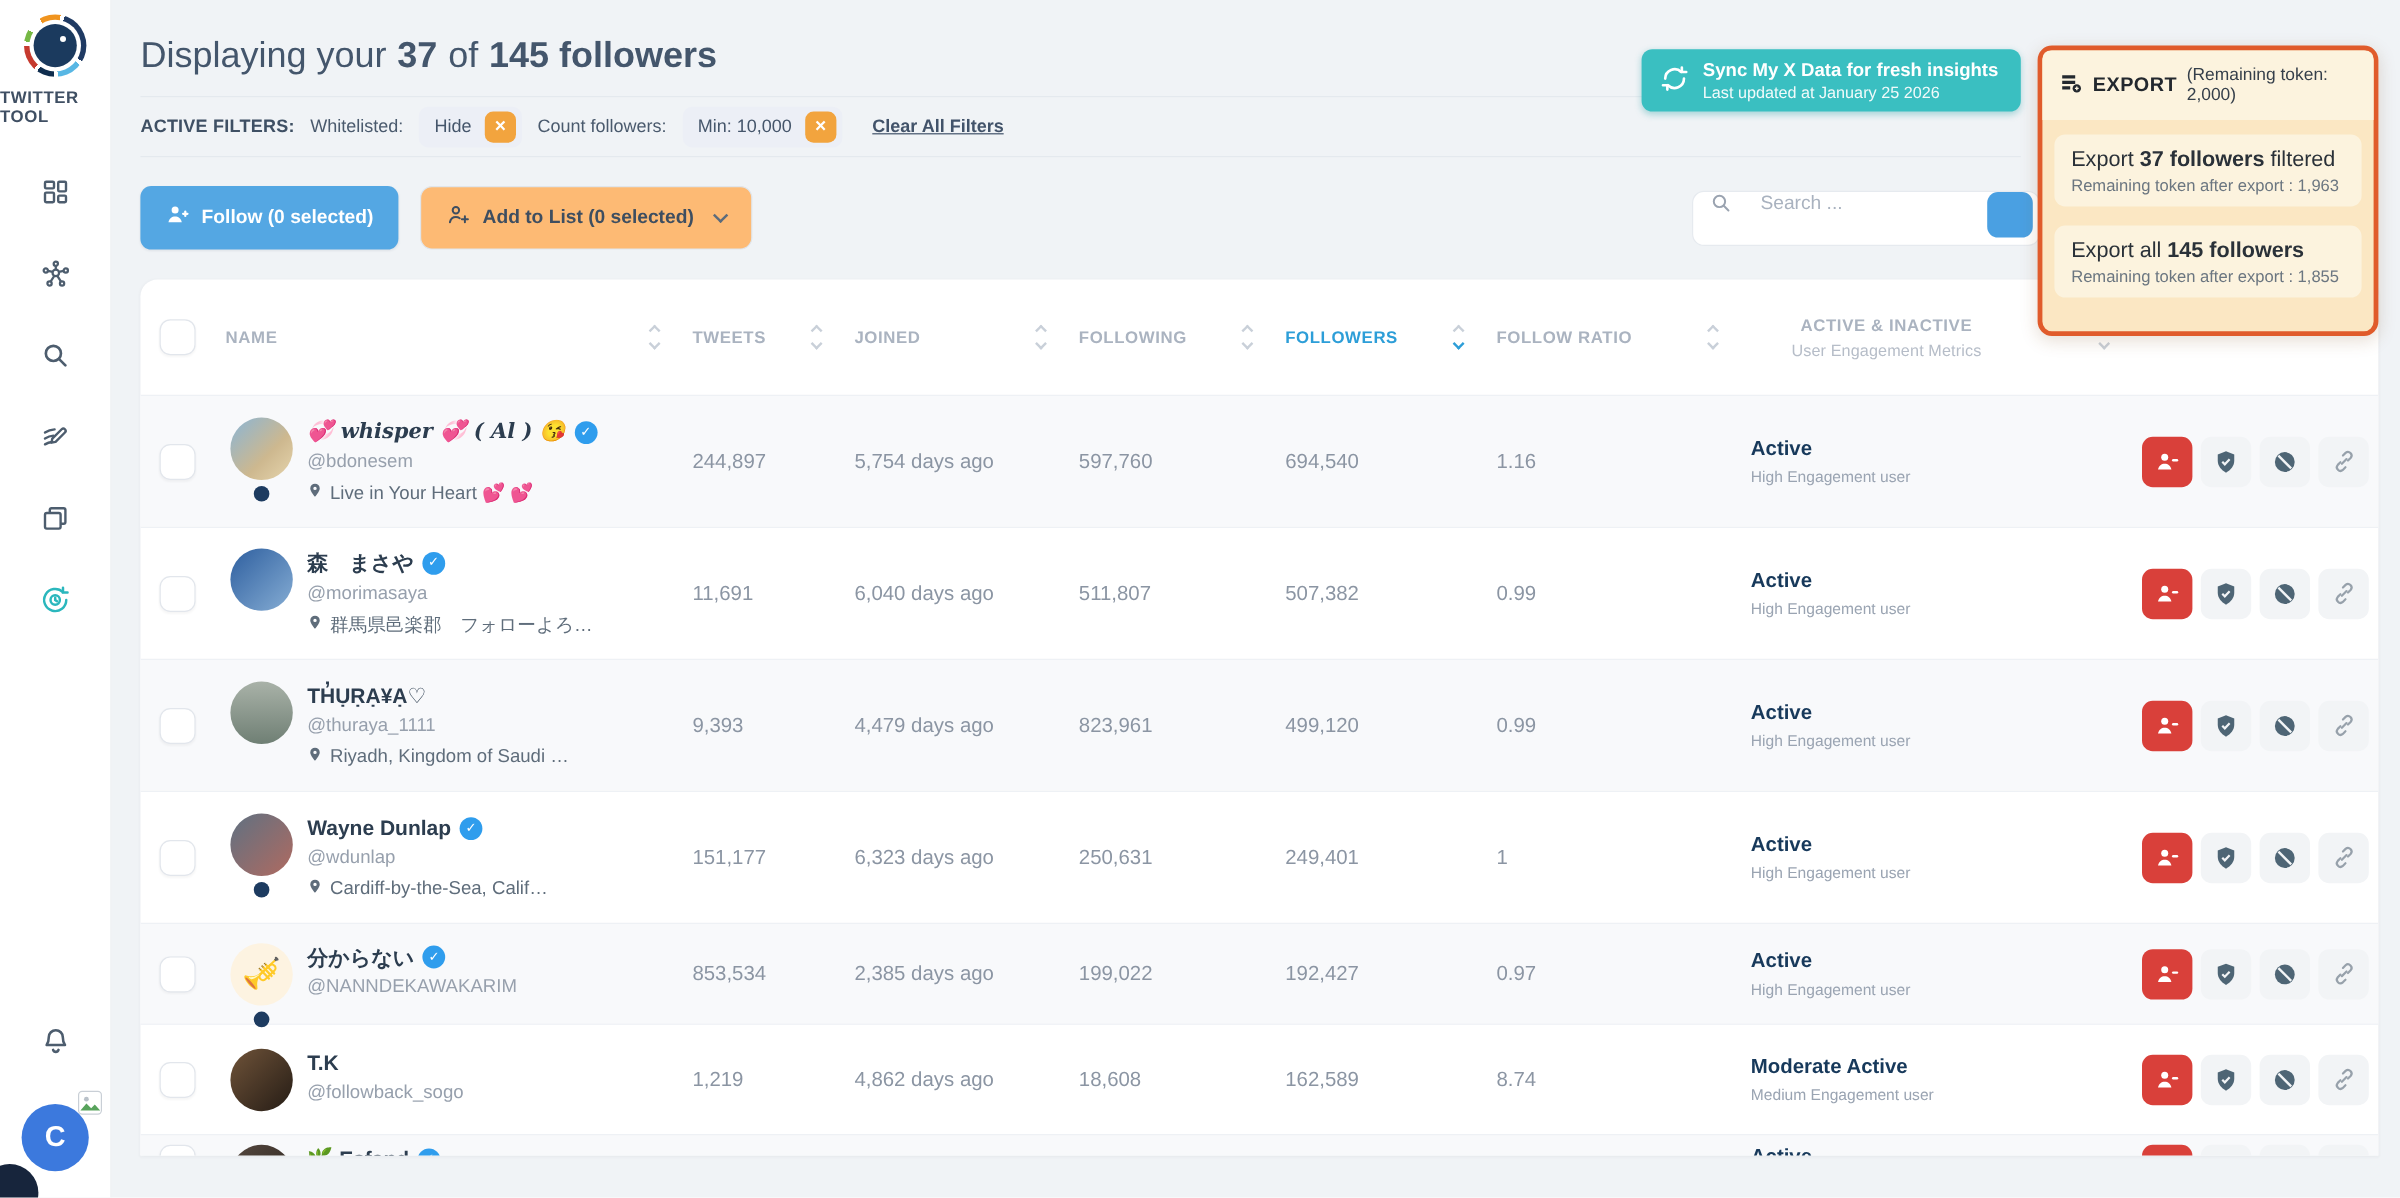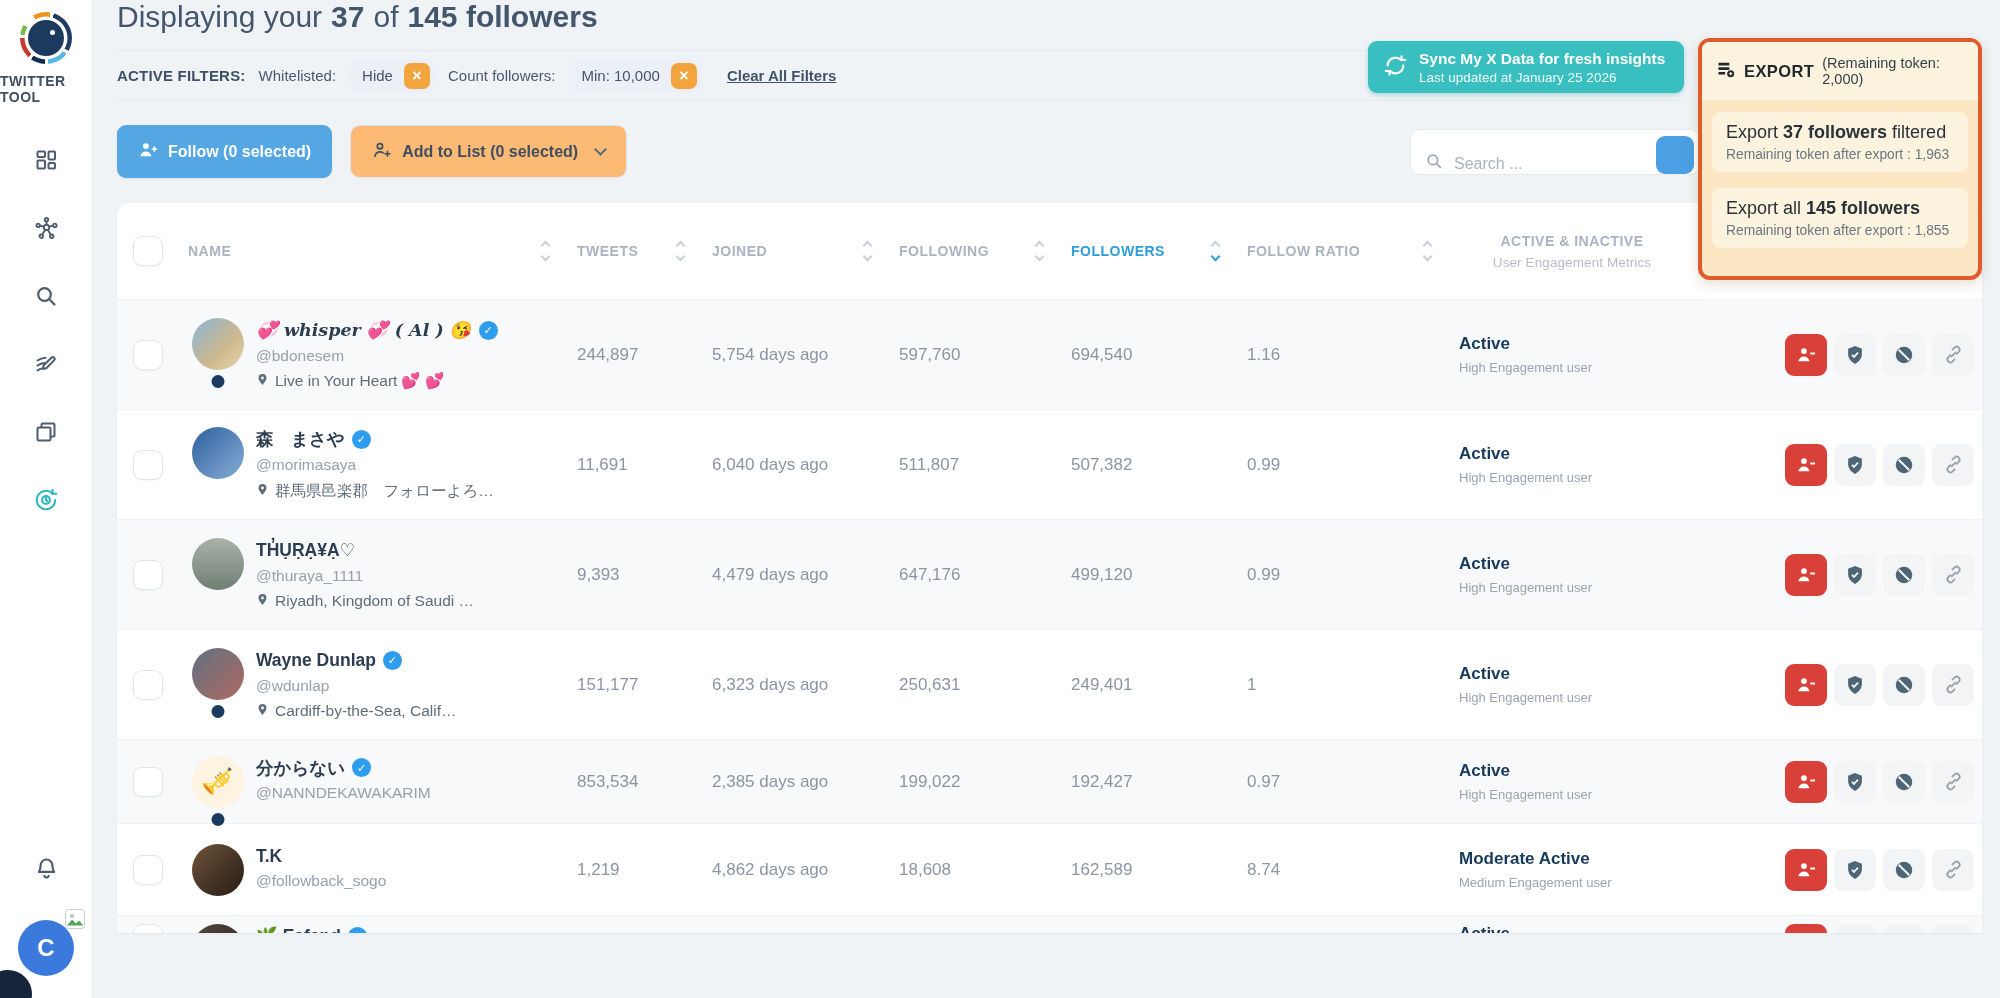--- a/index.html
+++ b/index.html
@@ -23,21 +23,21 @@
   .side-icon.active{color:#2bb7bd}
   .side-bell{margin-top:auto;margin-bottom:34px;color:#4d5d6e;cursor:pointer}
   .user-chip{position:relative;margin-bottom:22px}
   .user-avatar{width:56px;height:56px;border-radius:50%;background:#3c79dd;color:#fff;font-weight:700;
                font-size:24px;display:flex;align-items:center;justify-content:center;cursor:pointer}
   .img-chip{position:absolute;top:-13px;right:-13px}
   .corner-shape{position:absolute;left:-16px;bottom:-20px;width:48px;height:48px;border-radius:50%;background:#17253c}
 
   
   .main{margin-left:93px;height:998px;padding:0 18px 0 24px;position:relative}
-  h1{margin:0;font-size:30px;font-weight:400;color:#44566c;display:flex;gap:9px;align-items:baseline}
+  h1{margin:0;padding-top:30px;font-size:30px;font-weight:400;color:#44566c;display:flex;gap:9px;align-items:baseline}
   h1 b{font-weight:700}
   .rule{width:1567px;border-bottom:1px solid #e4e9ee;margin-top:16px}
   .filters{width:1567px;height:50px;display:flex;align-items:center;gap:13px;
            border-bottom:1px solid #e4e9ee;font-size:15px}
   .f-label{font-weight:700;color:#3f5064;letter-spacing:.2px}
   .f-name{color:#4a5a6d}
   .pill{background:#eceff6;border-radius:8px;padding:4px 5px 4px 13px;display:flex;align-items:center;gap:11px;color:#45566b}
   .pill-x{width:26px;height:26px;border-radius:7px;background:#f2a43e;color:#fff;font-size:16px;font-weight:700;
           display:flex;align-items:center;justify-content:center;border:none;cursor:pointer;line-height:1}
   .clear{font-weight:600;text-decoration:underline;color:#42536a;margin-left:12px;cursor:pointer;font-size:15px}
@@ -45,21 +45,21 @@
   .toolbar{margin-top:24px;height:53px;display:flex;gap:18px;position:relative}
   .btn{height:53px;border-radius:9px;border:none;display:flex;align-items:center;gap:10px;padding:0 21px;
        font-size:16px;font-weight:600;cursor:pointer;font-family:inherit;box-shadow:0 1px 2px rgba(30,40,60,.08)}
   .btn-filter{background:#3d6be5;color:#fff}
   .btn-remove{background:#d93a32;color:#fff}
   .btn-follow{background:#54a7e3;color:#fff}
   .btn-add{background:#fdba74;color:#3e4e60;border:1px solid #e0e5eb;border-radius:10px;box-shadow:none}
   .caret{width:9px;height:9px;border-right:2px solid #5b6b7c;border-bottom:2px solid #5b6b7c;
          transform:rotate(45deg);margin-left:8px;margin-top:-5px}
   .search{position:absolute;top:4px;right:282px;width:290px;height:46px;background:#fff;border:1px solid #e6eaef;
-          border-radius:10px;display:flex;align-items:flex-end;padding:0 5px 0 14px;gap:9px;z-index:5}
+          border-radius:10px;display:flex;align-items:flex-start;padding:0 5px 0 14px;gap:22px;z-index:5}
   .search input{border:none;outline:none;flex:1;font-size:16px;color:#45566b;background:transparent;font-family:inherit;min-width:0}
   .search input::placeholder{color:#a9b2bf}
   .search-go{width:38px;height:38px;border-radius:9px;background:#4aa0e2;border:none;cursor:pointer;flex:none}
 
   .sync-btn{position:absolute;top:41px;right:316px;width:316px;height:52px;background:#3abfc1;border:none;
             border-radius:9px;display:flex;align-items:center;gap:11px;padding:0 15px;color:#fff;cursor:pointer;
             z-index:5;font-family:inherit;text-align:left;box-shadow:0 2px 5px rgba(40,160,165,.35)}
   .sync-title{font-weight:700;font-size:15.5px}
   .sync-sub{font-size:13.5px;opacity:.93;margin-top:2px}
 
@@ -509,21 +509,21 @@
           <div class="who-loc">
               <span><svg width="13" height="15" viewBox="0 0 24 24" fill="#5f6d7b">
                   <path d="M12 2a7.3 7.3 0 0 0-7.3 7.3C4.7 14 12 22 12 22s7.3-8 7.3-12.7A7.3 7.3 0 0 0 12 2zm0 9.8a2.6 2.6 0 1 1 0-5.2 2.6 2.6 0 0 1 0 5.2z"></path>
                 </svg></span>
               <span>Riyadh, Kingdom of Saudi …</span>
             </div>
         </div>
       </div>
       <div class="c-tweets c-num">9,393</div>
       <div class="c-joined c-num">4,479 days ago</div>
-      <div class="c-following c-num">647,176</div>
+      <div class="c-following c-num">823,961</div>
       <div class="c-followers c-num">499,120</div>
       <div class="c-ratio c-num">0.99</div>
       <div class="c-status">
           <div class="st">Active</div>
           <div class="eng">High Engagement user</div>
         </div>
       <div class="c-actions">
         <button class="act act-remove">
             <svg width="20" height="20" viewBox="0 0 24 24" fill="#fff">
               <circle cx="9.5" cy="7.3" r="3.5"></circle>

